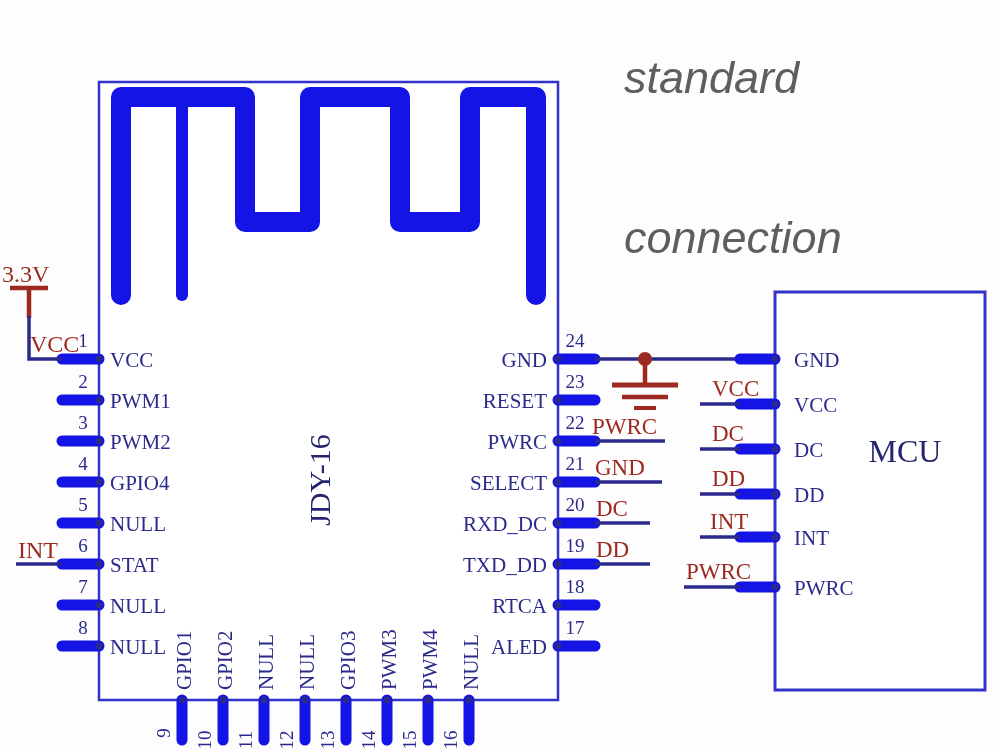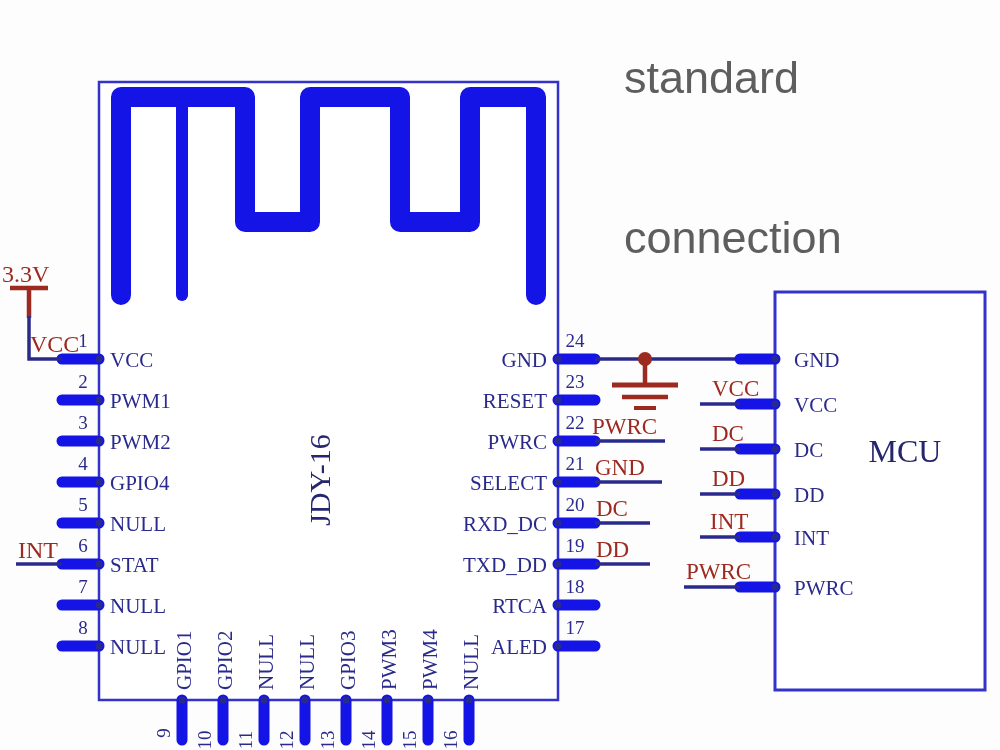--- a/index.html
+++ b/index.html
@@ -53,20 +53,21 @@
     fill: #262670;
   }
   .title-text {
     position: absolute;
     font-family: "Liberation Sans", "DejaVu Sans", sans-serif;
     font-size: 45px;
     color: #5e5e5e;
     line-height: 1.32;
     letter-spacing: 0px;
     white-space: nowrap;
+    font-style: italic;
   }
 </style>
 </head>
 <body>
 
 <div id="stage">
 
   <svg id="schematic" viewBox="0 0 1000 750">
 
     <rect x="99" y="82" width="459" height="618" fill="#ffffff" stroke="#3333cc" stroke-width="2.5"></rect>

